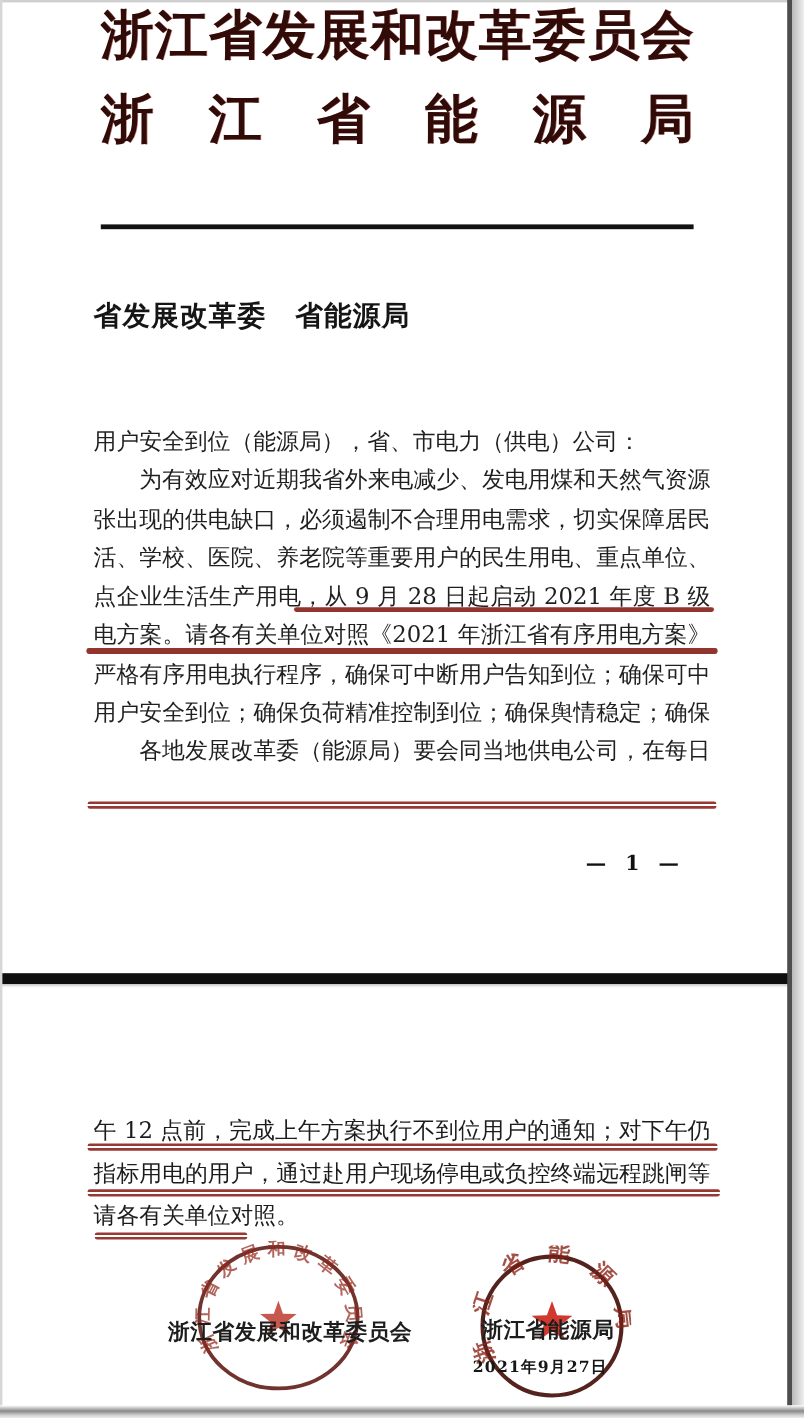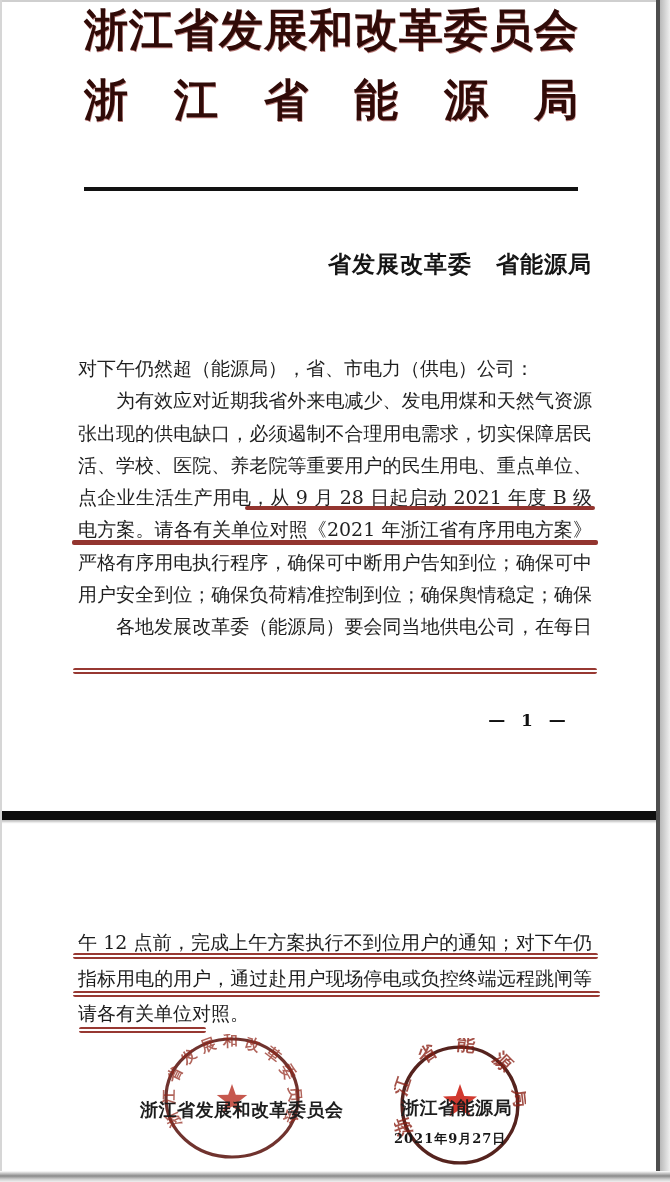--- a/index.html
+++ b/index.html
@@ -21,21 +21,21 @@
     color:#300b08; font-weight:900; font-size:44px; line-height:1.1;
     text-align:justify; text-align-last:justify;
     text-shadow:0.5px 0.5px 0.5px rgba(130,20,15,.55);
     white-space:nowrap;
   }
   .hdr1{top:6px;}
   .hdr2{top:76px;}
   .rule{position:absolute; left:84px; top:187px; width:494px; height:4px; background:#121212;}
   
   .title{
-    position:absolute; left:78px; width:514px; text-align:right;
+    position:absolute; left:78px; width:514px; text-align:left;
     color:#151515; font-weight:bold; font-size:23px; line-height:31px;
     letter-spacing:1px;
   }
   .title1{top:248px;}
   .title2{top:280px;}
   
   .body1{position:absolute; left:78px; top:352px; width:514px;
     color:#1f1f1f; font-size:19px;}
   .body1 .ln{height:32.3px; line-height:32.3px; white-space:nowrap;}
   .body2{position:absolute; left:78px; top:925px; width:514px;
@@ -73,21 +73,21 @@
 
 <div class="photo">
 
   <div class="hdr hdr1">浙江省发展和改革委员会</div>
   <div class="hdr hdr2">浙江省能源局</div>
   <div class="rule"></div>
 
   <div class="title title1">省发展改革委　省能源局</div>
 
   <div class="body1">
-    <div class="ln">对下午仍然超（能源局），省、市电力（供电）公司：</div>
+    <div class="ln">用户安全到位（能源局），省、市电力（供电）公司：</div>
     <div class="ln fill indent">为有效应对近期我省外来电减少、发电用煤和天然气资源紧</div>
     <div class="ln fill">张出现的供电缺口，必须遏制不合理用电需求，切实保障居民生</div>
     <div class="ln fill">活、学校、医院、养老院等重要用户的民生用电、重点单位、重</div>
     <div class="ln fill">点企业生活生产用电，从 9 月 28 日起启动 2021 年度 B 级有序用</div>
     <div class="ln fill">电方案。请各有关单位对照《2021 年浙江省有序用电方案》要求，</div>
     <div class="ln fill">严格有序用电执行程序，确保可中断用户告知到位；确保可中断</div>
     <div class="ln fill">用户安全到位；确保负荷精准控制到位；确保舆情稳定；确保全</div>
     <div class="ln fill indent">各地发展改革委（能源局）要会同当地供电公司，在每日中</div>
   </div>
 

